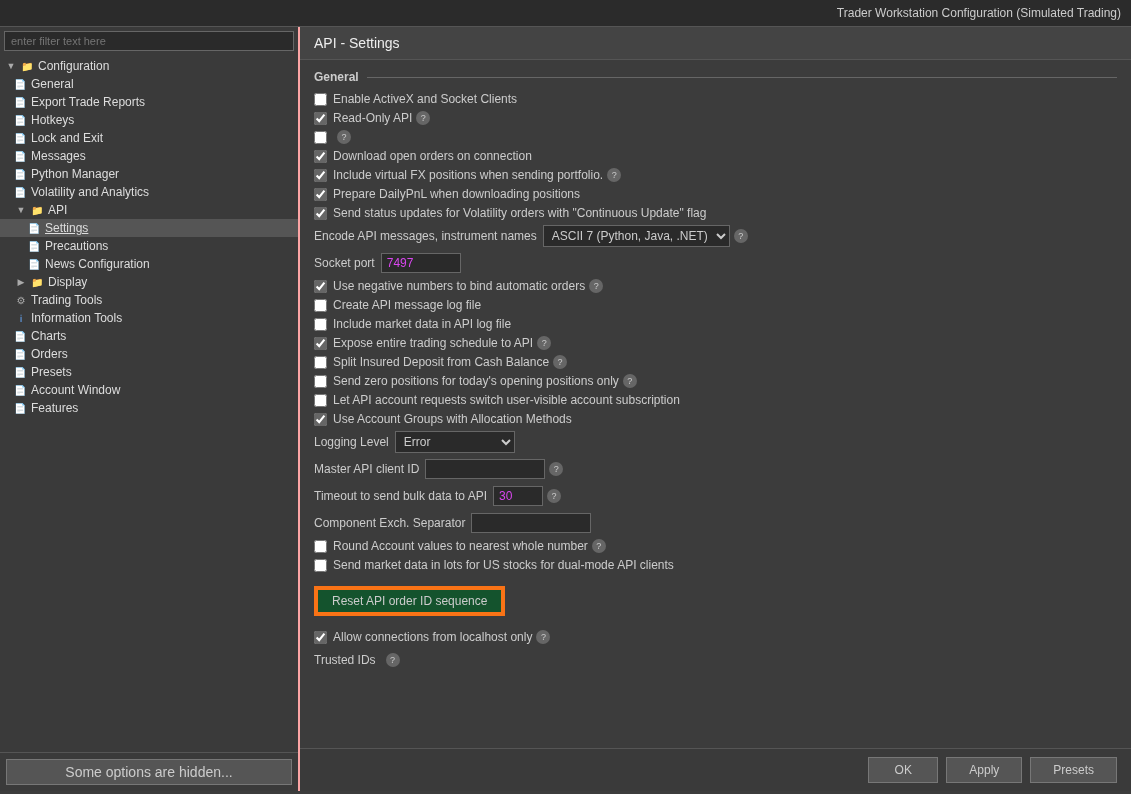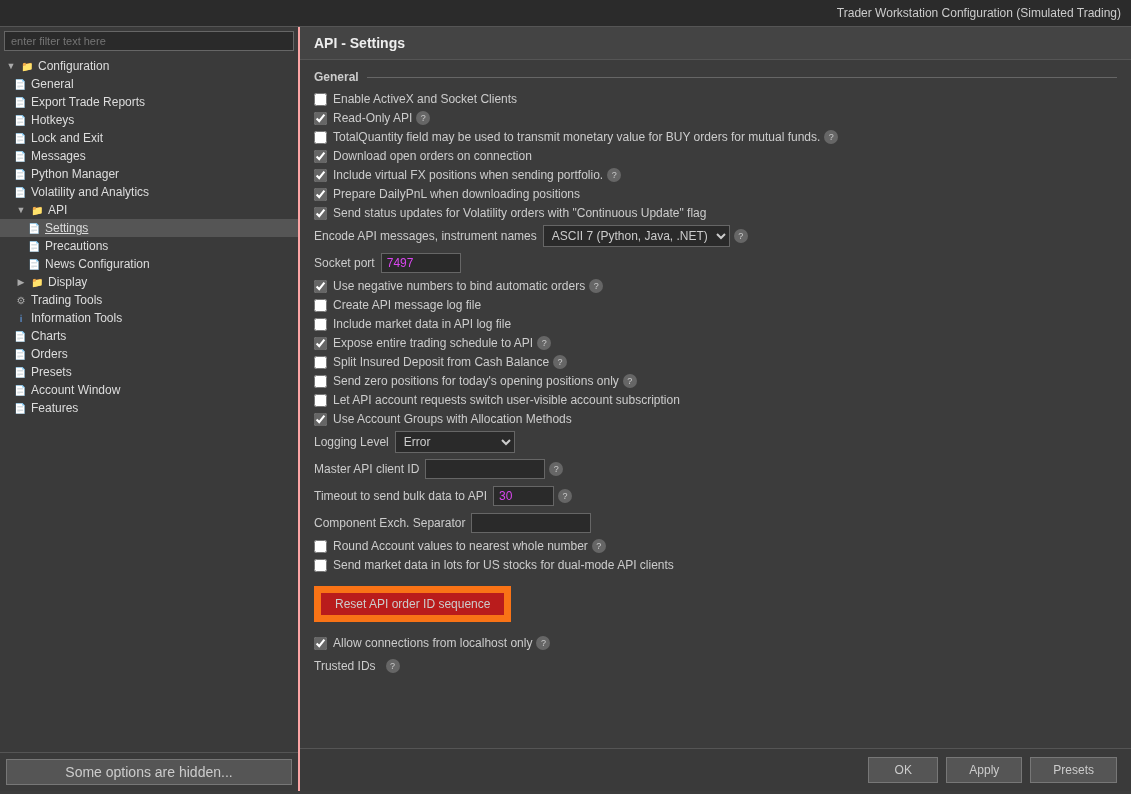--- a/index.html
+++ b/index.html
@@ -89,21 +89,21 @@
       flex: 1;
       display: flex;
       flex-direction: column;
       background: #3c3c3c;
       overflow: hidden;
     }
     .content-header {
       background: #444;
       padding: 8px 14px;
       font-size: 14px;
-      font-weight: bold;
+      font-weight: normal;
       color: #eee;
       border-bottom: 1px solid #555;
     }
     .content-body {
       flex: 1;
       overflow-y: auto;
       padding: 10px 14px;
     }
     .section-header {
       display: flex;
@@ -166,22 +166,22 @@
       font-size: 12px;
     }
     .select-input {
       background: #2a2a2a;
       border: 1px solid #666;
       color: #ccc;
       padding: 2px 4px;
       font-size: 12px;
     }
     .reset-btn {
-      background: #b91c1c;
-      border: 7px solid #f97316;
+      background: #14532d;
+      border: 4px solid #f97316;
       color: #ccc;
       padding: 4px 14px;
       font-size: 12px;
       cursor: pointer;
       margin-top: 6px;
       margin-bottom: 6px;
     }
     .footer {
       display: flex;
       justify-content: flex-end;
@@ -317,21 +317,20 @@
       </div>
 
       <div class="checkbox-row">
         <input type="checkbox" id="cb-readonly-api" checked="" style="">
         <label for="cb-readonly-api">Read-Only API</label>
         <span class="help-icon">?</span>
       </div>
 
       <div class="checkbox-row">
         <input type="checkbox" id="cb-total-qty" style="">
-        <label for="cb-total-qty">TotalQuantity field may be used to transmit monetary value for BUY orders for mutual funds.</label>
         <span class="help-icon">?</span>
       </div>
 
       <div class="checkbox-row">
         <input type="checkbox" id="cb-download-orders" checked="" style="">
         <label for="cb-download-orders">Download open orders on connection</label>
       </div>
 
       <div class="checkbox-row">
         <input type="checkbox" id="cb-virtual-fx" checked="" style="">
@@ -418,21 +417,21 @@
       </div>
 
       <div class="form-row">
         <span class="label-text">Master API client ID</span>
         <input type="text" class="text-input" style="width: 120px;" value="">
         <span class="help-icon">?</span>
       </div>
 
       <div class="form-row">
         <span class="label-text">Timeout to send bulk data to API</span>
-        <input type="text" class="text-input" style="width: 61px;" value="30">
+        <input type="text" class="text-input" style="width: 50px;" value="30">
         <span class="help-icon">?</span>
       </div>
 
       <div class="form-row">
         <span class="label-text">Component Exch. Separator</span>
         <input type="text" class="text-input" style="width: 120px;" value="">
       </div>
 
       <div class="checkbox-row">
         <input type="checkbox" id="cb-round-account" style="">

